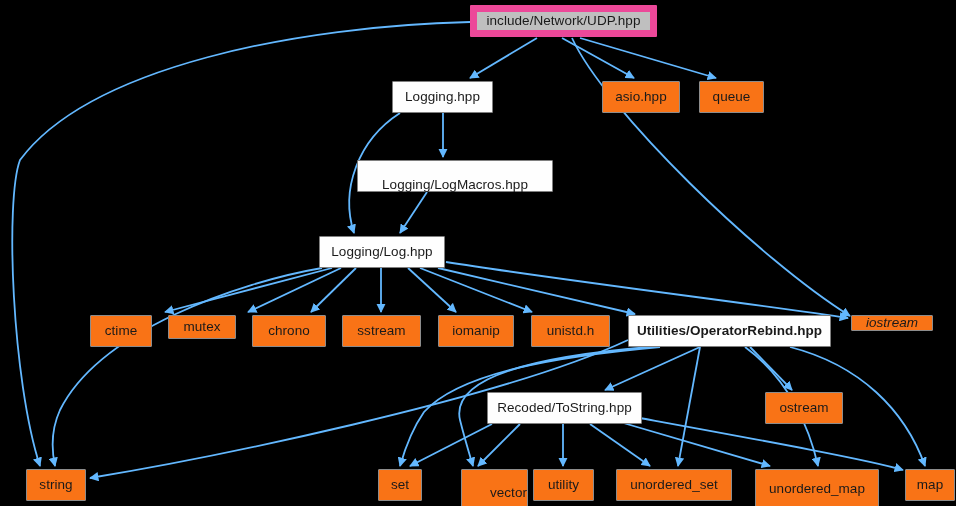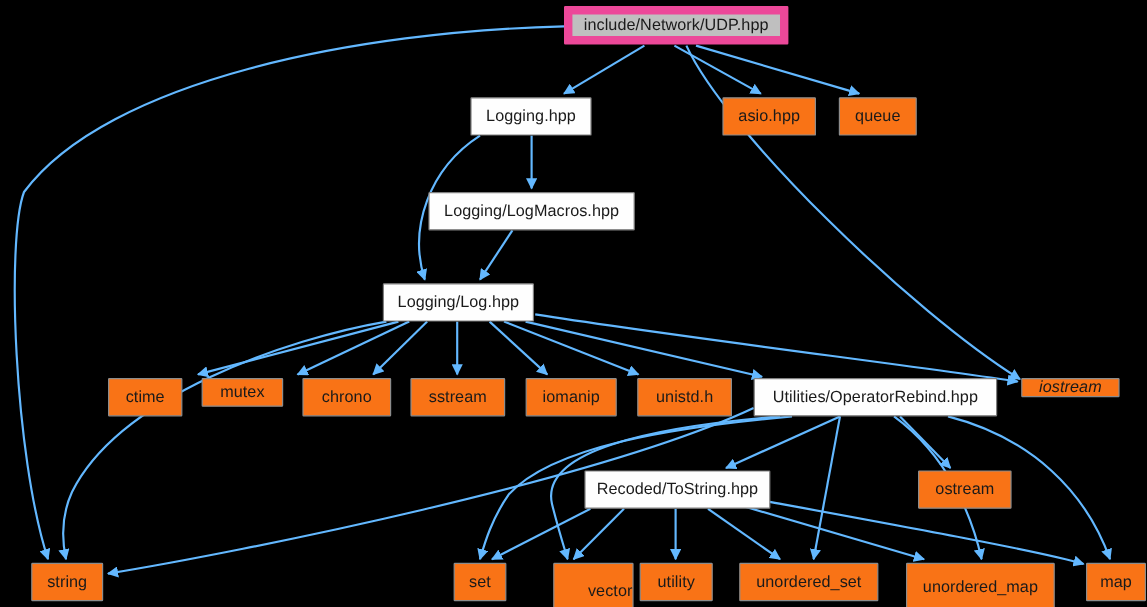--- a/index.html
+++ b/index.html
@@ -98,21 +98,21 @@
       </div>
       <div class="node white" style="left: 392px; top: 81px; width: 101px; height: 32px;">
         <span>Logging.hpp</span>
       </div>
       <div class="node" style="left: 602px; top: 81px; width: 78px; height: 32px;">
         <span>asio.hpp</span>
       </div>
       <div class="node" style="left: 699px; top: 81px; width: 65px; height: 32px;">
         <span>queue</span>
       </div>
-      <div class="node white" style="left: 357px; top: 160px; width: 172px; height: 32px;">
+      <div class="node white" style="left: 357px; top: 160px; width: 196px; height: 32px; align-items: flex-end;">
         <span>Logging/LogMacros.hpp</span>
       </div>
       <div class="node white" style="left: 319px; top: 236px; width: 126px; height: 32px;">
         <span>Logging/Log.hpp</span>
       </div>
       <div class="node" style="left: 90px; top: 315px; width: 62px; height: 32px;">
         <span>ctime</span>
       </div>
       <div class="node" style="left: 168px; top: 315px; width: 68px; height: 24px;">
         <span>mutex</span>
@@ -122,21 +122,21 @@
       </div>
       <div class="node" style="left: 342px; top: 315px; width: 79px; height: 32px;">
         <span>sstream</span>
       </div>
       <div class="node" style="left: 438px; top: 315px; width: 76px; height: 32px;">
         <span>iomanip</span>
       </div>
       <div class="node" style="left: 531px; top: 315px; width: 79px; height: 32px;">
         <span>unistd.h</span>
       </div>
-      <div class="node white" style="left: 628px; top: 315px; width: 203px; height: 32px;">
+      <div class="node white" style="left: 628px; top: 315px; width: 203px; height: 32px; font-weight: bold;">
         <span>Utilities/OperatorRebind.hpp</span>
       </div>
       <div class="node" style="left: 851px; top: 315px; width: 82px; height: 16px; font-style: italic;">
         <span>iostream</span>
       </div>
       <div class="node white" style="left: 487px; top: 392px; width: 155px; height: 32px;">
         <span>Recoded/ToString.hpp</span>
       </div>
       <div class="node" style="left: 765px; top: 392px; width: 78px; height: 32px;">
         <span>ostream</span>

